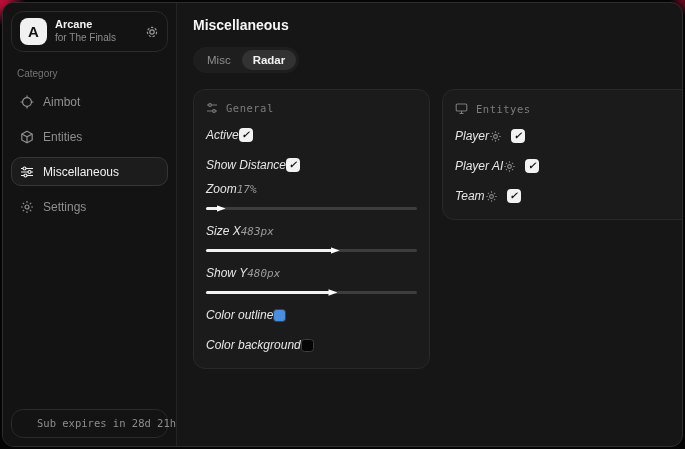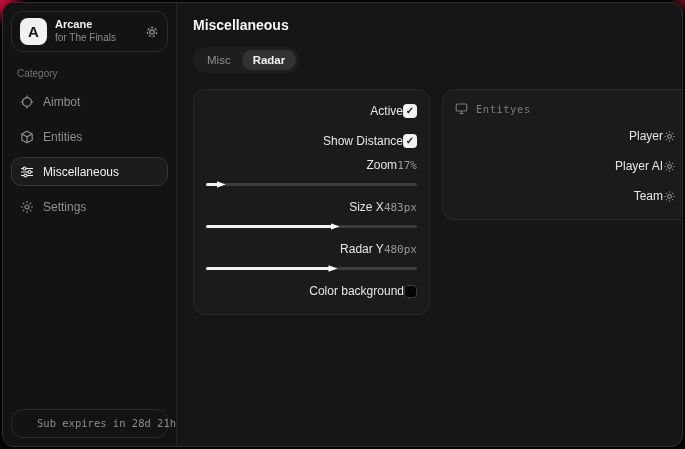--- a/index.html
+++ b/index.html
@@ -85,22 +85,23 @@
   .panel-header {
     display:flex; align-items:center; gap:8px;
     color:#7c7c7c; margin:2px 0 10px;
   }
   .panel-title {
     font-family:"DejaVu Sans Mono", monospace;
     font-size:10.5px; letter-spacing:.5px;
   }
 
   .row {
-    display:flex; align-items:center; justify-content:flex-end;
+    display:flex; align-items:center; justify-content:flex-start;
     min-height:22px;
+    font-style:italic;
   }
   .row + .row { margin-top:8px; }
   .row-label { font-size:12px; color:#e6e6e6; }
   .row-value {
     font-family:"DejaVu Sans Mono", monospace;
     font-size:11px; color:#9a9a9a;
   }
 
   .checkbox {
     width:14px; height:14px; border-radius:4px; background:#f2f2f2;
@@ -213,20 +214,30 @@
     <div class="page-title">Miscellaneous</div>
 
     <div class="tabs">
       <div class="tab">Misc</div>
       <div class="tab active">Radar</div>
     </div>
 
     <div class="panels">
 
       <div class="panel general">
+        <div class="panel-header">
+          <span>
+            <svg width="12" height="12" viewBox="0 0 12 12" fill="none" stroke="currentColor" stroke-width="1.1">
+              <path d="M1 3h10M1 9h10"></path>
+              <circle cx="4" cy="3" r="1.4" fill="#1b1b1b"></circle>
+              <circle cx="8" cy="9" r="1.4" fill="#1b1b1b"></circle>
+            </svg>
+          </span>
+          <span class="panel-title">General</span>
+        </div>
 
         <div class="row">
           <span class="row-label">Active</span>
           <span class="checkbox">
             <span class="check">✓</span>
           </span>
         </div>
 
         <div class="row">
           <span class="row-label">Show Distance</span>
@@ -252,29 +263,33 @@
             <span class="row-value">483px</span>
           </div>
           <div class="slider">
             <div class="fill" style="width: 60%;"></div>
             <div class="thumb" style="left: 60%;"></div>
           </div>
         </div>
 
         <div class="slider-group">
           <div class="row">
-            <span class="row-label">Radar Y</span>
+            <span class="row-label">Show Y</span>
             <span class="row-value">480px</span>
           </div>
           <div class="slider">
             <div class="fill" style="width: 59%;"></div>
             <div class="thumb" style="left: 59%;"></div>
           </div>
         </div>
 
+        <div class="row">
+          <span class="row-label">Color outline</span>
+          <span class="swatch" style="background: rgb(74, 142, 224);"></span>
+        </div>
 
         <div class="row">
           <span class="row-label">Color background</span>
           <span class="swatch" style="background: rgb(5, 5, 5);"></span>
         </div>
       </div>
 
       <div class="panel entities">
         <div class="panel-header">
           <span>

